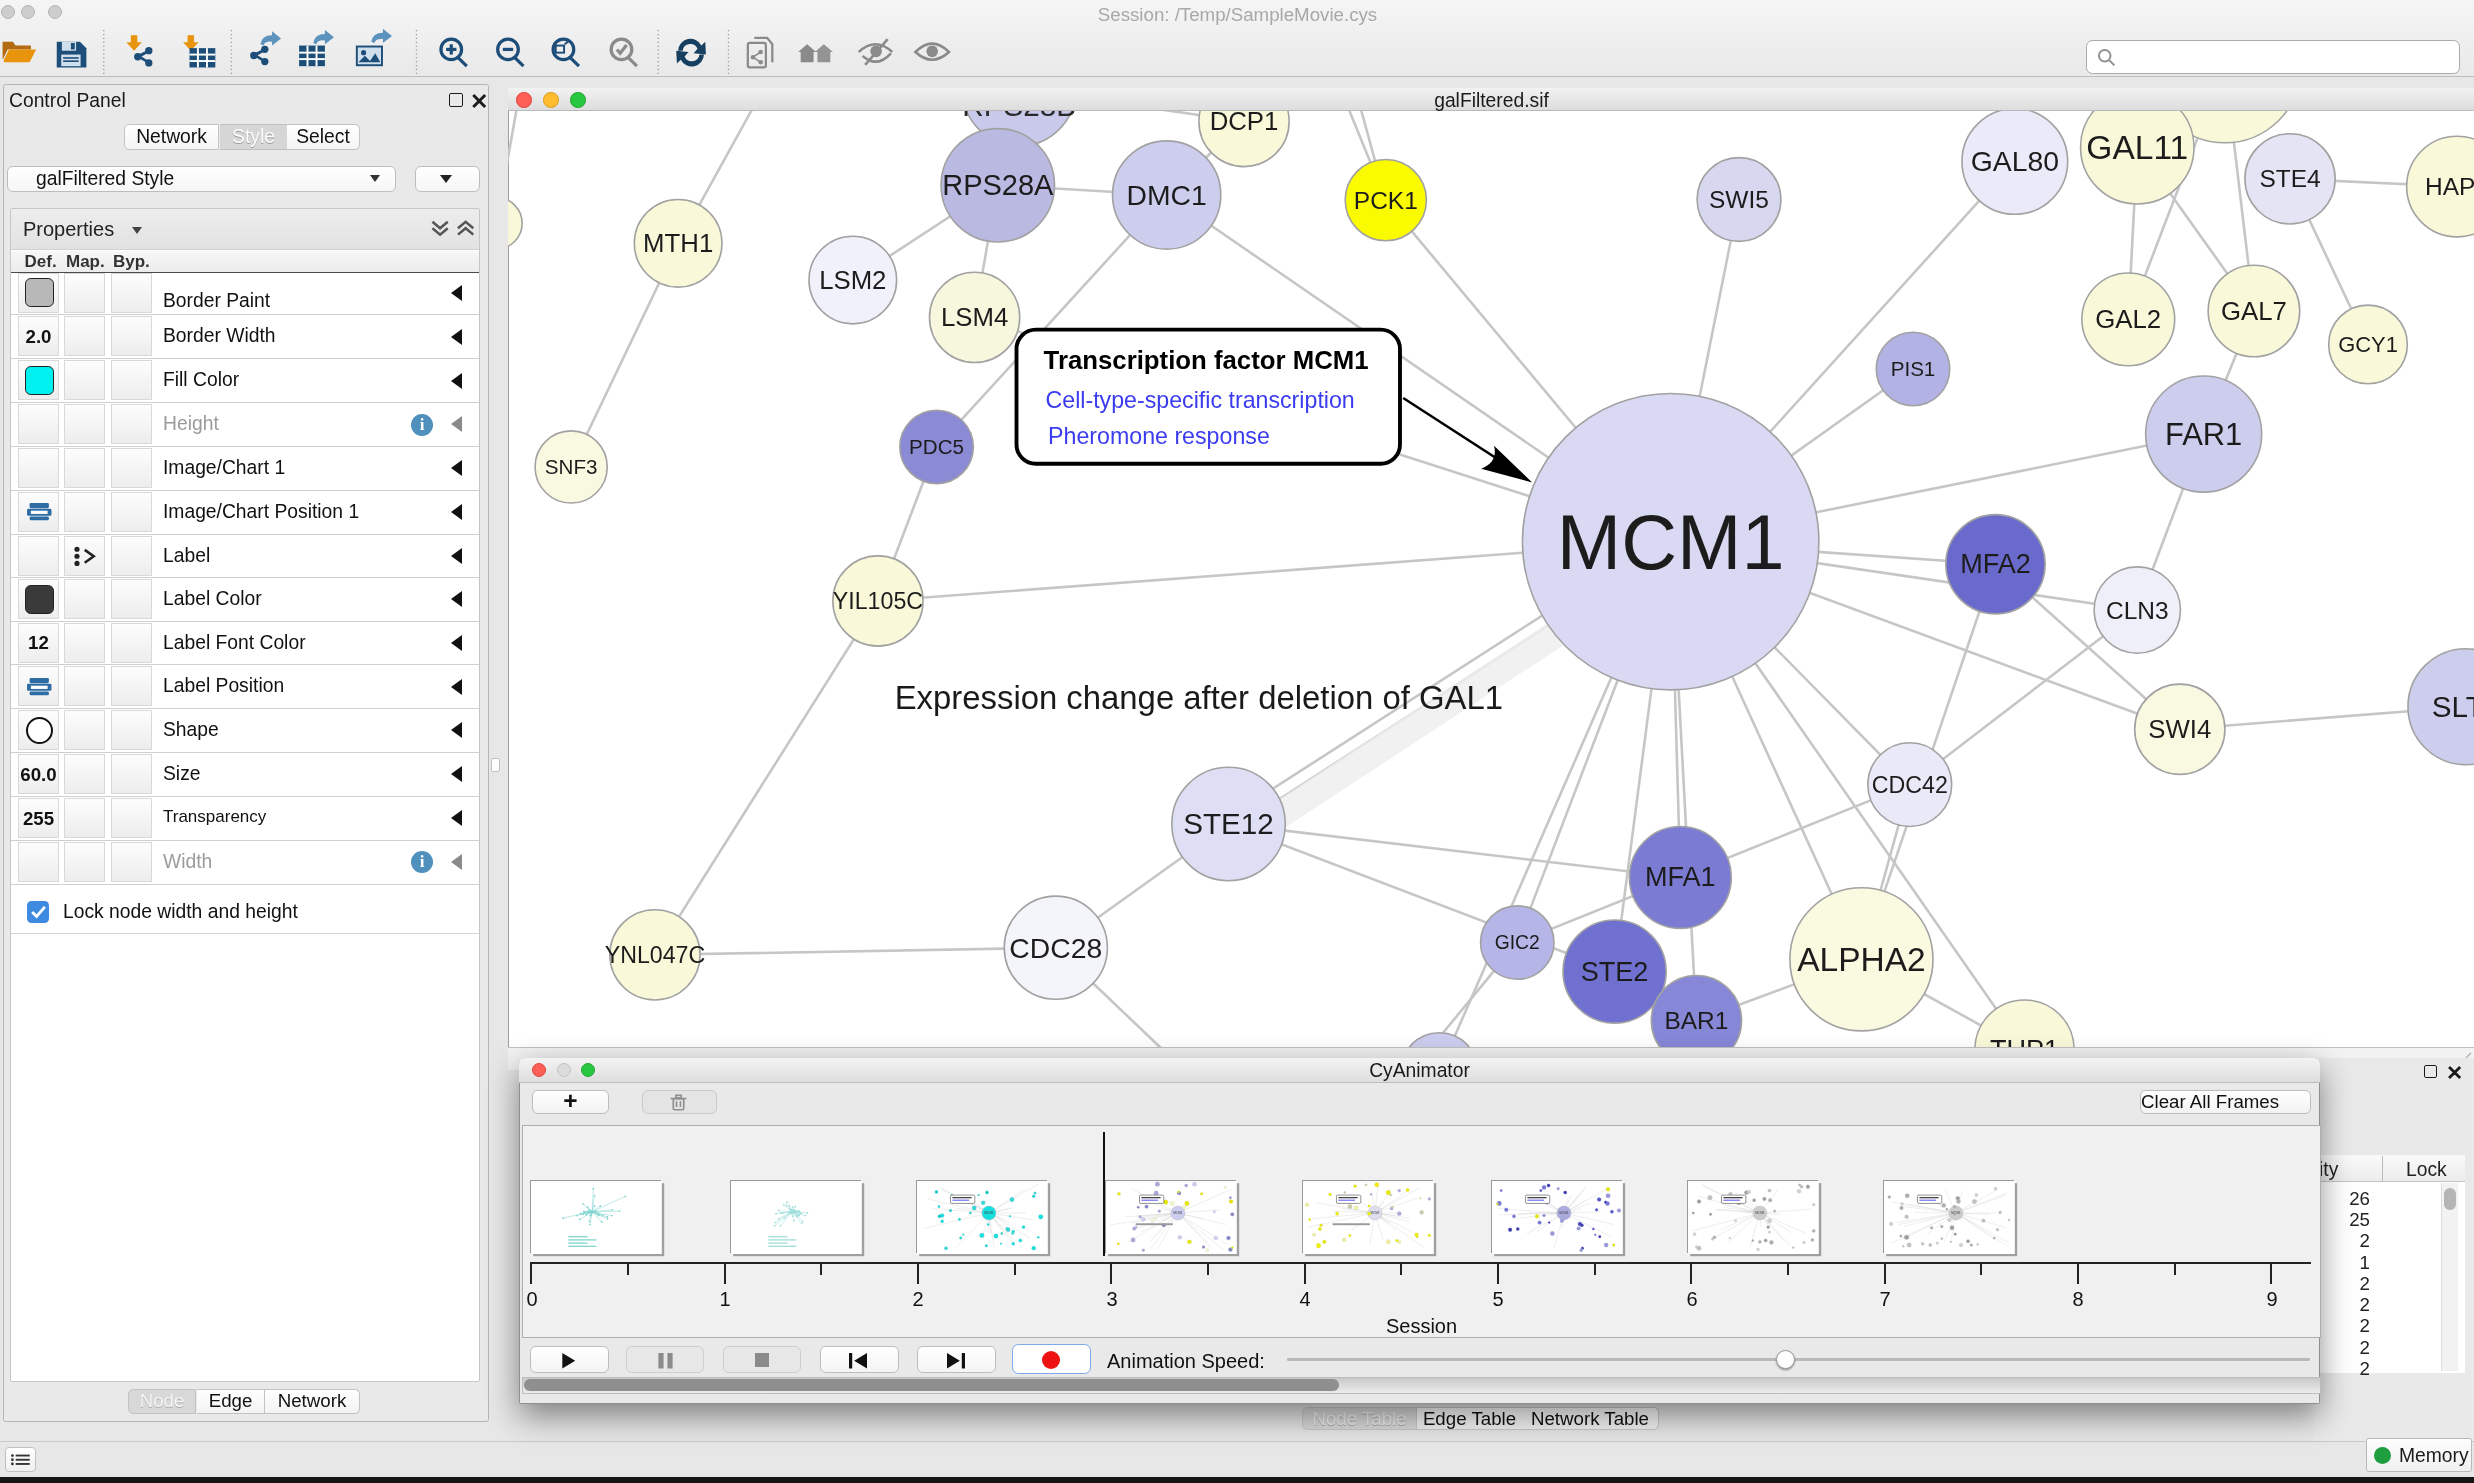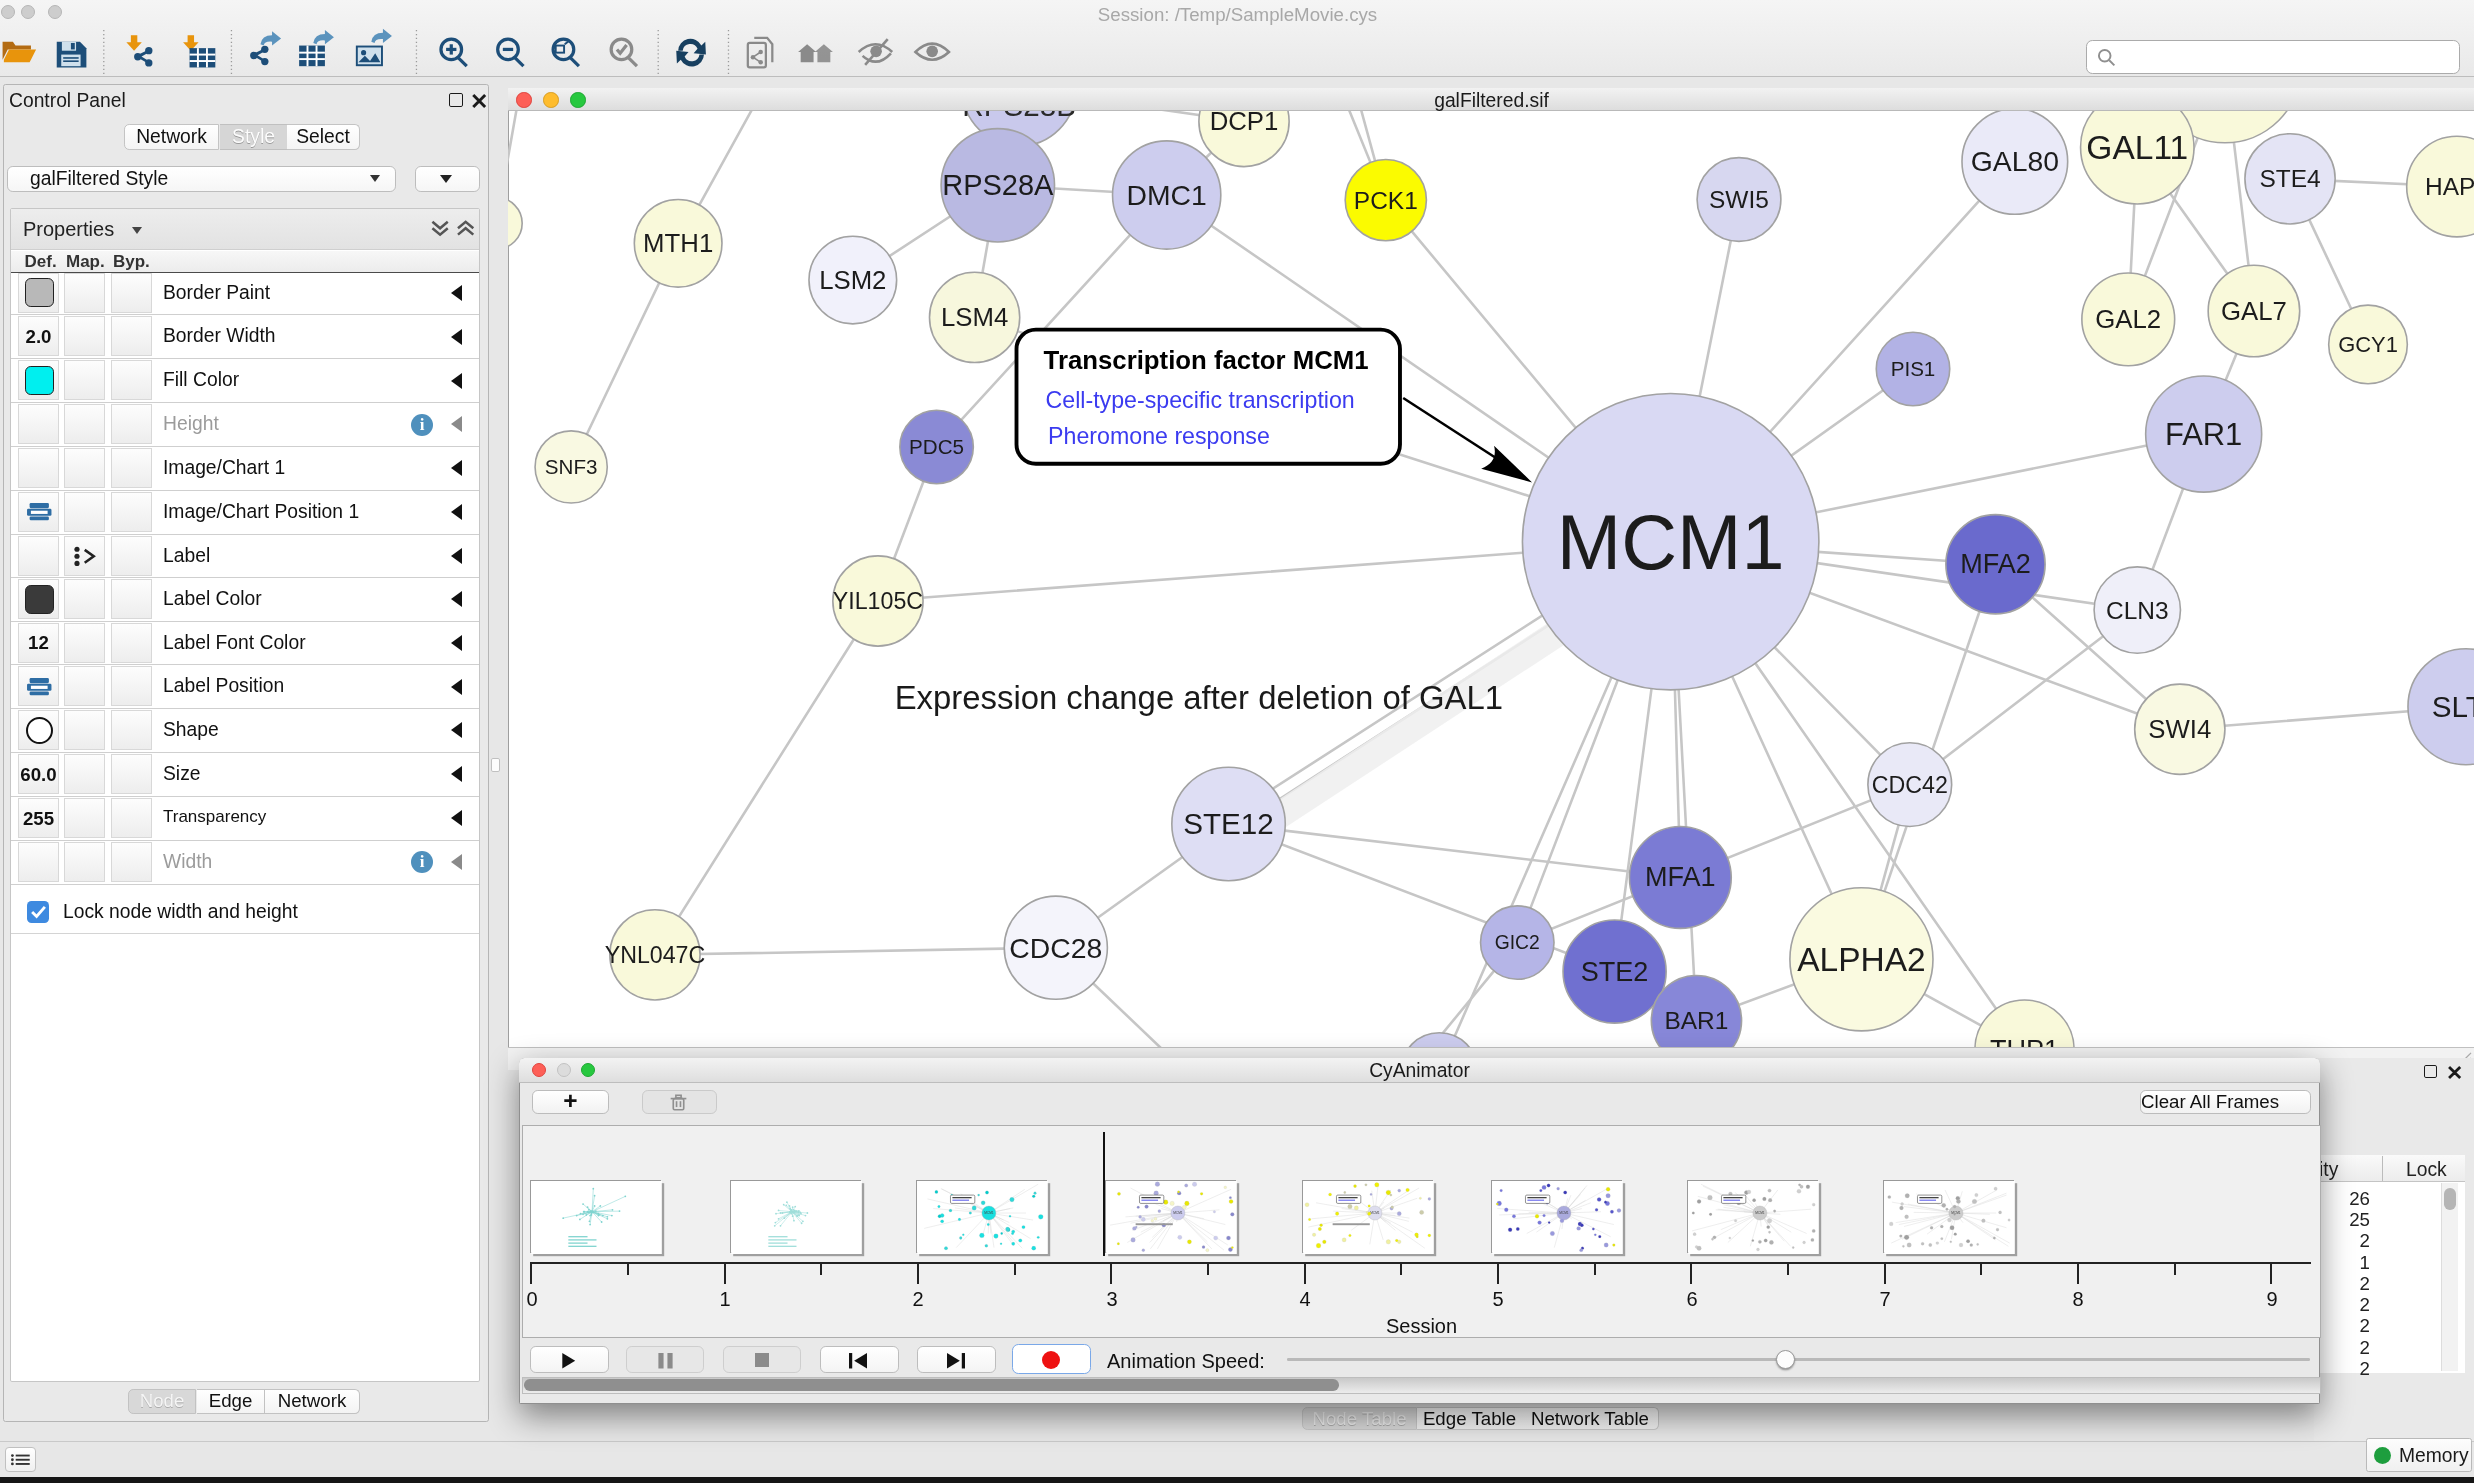--- a/index.html
+++ b/index.html
@@ -149,21 +149,21 @@
     <line x1="19" y1="19" x2="27" y2="27" stroke="#8f8f8f" stroke-width="3"></line>
   </svg>
 
 <div class="abs" style="left:2.6px;top:84px;width:486px;height:1338px;background:#e9e9e9;border:1.3px solid #b5b5b5;border-radius:2.6px;"></div>
 <div class="abs" style="left:9px;top:90px;font-size:19.3px;color:#1a1a1a;">Control Panel</div>
 <div class="abs" style="left:449px;top:93px;width:14px;height:14px;border:1.9px solid #1a1a1a;border-radius:1.9px;"></div>
 <div class="abs" style="left:470px;top:89px;font-size:22px;font-weight:bold;color:#1a1a1a;">✕</div>
 <div class="abs" style="left:124px;top:124px;width:95px;height:26px;background:linear-gradient(#fff,#f4f4f4);border:1.3px solid #c4c4c4;border-radius:5.2px 0 0 5.2px;font-size:19.3px;text-align:center;line-height:24px;color:#111;">Network</div>
 <div class="abs" style="left:220px;top:124px;width:68px;height:26px;background:#d6d6d6;border:1.3px solid #c0c0c0;border-left:none;font-size:19.3px;text-align:center;line-height:24px;color:#fdfdfd;text-shadow:0 0.6px 0.6px #999;">Style</div>
 <div class="abs" style="left:287px;top:124px;width:73px;height:26px;background:linear-gradient(#fff,#f4f4f4);border:1.3px solid #c4c4c4;border-left:none;border-radius:0 5.2px 5.2px 0;font-size:19.3px;text-align:center;line-height:24px;color:#111;">Select</div>
-<div class="abs" style="left:7px;top:166px;width:389px;height:26px;background:linear-gradient(#fff,#f6f6f6);border:1.3px solid #bdbdbd;border-radius:5.8px;font-size:19.3px;line-height:24px;color:#111;padding-left:22px;">galFiltered Style</div>
+<div class="abs" style="left:7px;top:166px;width:389px;height:26px;background:linear-gradient(#fff,#f6f6f6);border:1.3px solid #bdbdbd;border-radius:5.8px;font-size:19.3px;line-height:24px;color:#111;padding-left:28px;">galFiltered Style</div>
 <div class="abs" style="left:370px;top:175px;width:0;height:0;border-left:5.2px solid transparent;border-right:5.2px solid transparent;border-top:7px solid #333;"></div>
 <div class="abs" style="left:415px;top:166px;width:65px;height:26px;background:linear-gradient(#fff,#f6f6f6);border:1.3px solid #bdbdbd;border-radius:5.8px;"></div>
 <div class="abs" style="left:440px;top:175px;width:0;height:0;border-left:6.4px solid transparent;border-right:6.4px solid transparent;border-top:8.4px solid #222;"></div>
 <div class="abs" style="left:9.7px;top:208px;width:470px;height:1174px;border:1.3px solid #c6c6c6;background:#fff;border-radius:1.9px;"></div>
 <div class="abs" style="left:11px;top:209px;width:468px;height:41px;background:linear-gradient(#ededed,#e2e2e2);border-bottom:0.6px solid #cfcfcf;"></div>
 <div class="abs" style="left:23px;top:218px;font-size:20px;color:#222;">Properties</div>
 <div class="abs" style="left:132px;top:227px;width:0;height:0;border-left:5.8px solid transparent;border-right:5.8px solid transparent;border-top:7px solid #444;"></div>
 <svg class="abs" style="left:431px;top:218px;" width="45" height="23" viewBox="0 0 70 36">
     <g fill="none" stroke="#555" stroke-width="4">
       <path d="M2 6 l12 10 12-10"></path>
@@ -173,21 +173,21 @@
     </g>
   </svg>
 <div class="abs" style="left:11px;top:251px;width:468px;height:22px;background:linear-gradient(#f7f7f7,#ececec);border-bottom:1.9px solid #4a4a4a;"></div>
 <div class="abs" style="left:24.5px;top:252px;font-size:17px;font-weight:bold;color:#333;">Def.</div>
 <div class="abs" style="left:66px;top:252px;font-size:17px;font-weight:bold;color:#333;">Map.</div>
 <div class="abs" style="left:113px;top:252px;font-size:17px;font-weight:bold;color:#333;">Byp.</div>
 <div class="abs" style="left:11px;top:314px;width:468px;height:0.6px;background:#cfcfcf;"></div>
 <div class="abs" style="left:18px;top:273px;width:41px;height:40px;background:linear-gradient(#fdfdfd,#ededed);border:0.6px solid #d8d8d8;"></div>
 <div class="abs" style="left:64px;top:273px;width:41px;height:40px;background:linear-gradient(#fdfdfd,#ededed);border:0.6px solid #d8d8d8;"></div>
 <div class="abs" style="left:111px;top:273px;width:41px;height:40px;background:linear-gradient(#fdfdfd,#ededed);border:0.6px solid #d8d8d8;"></div>
-<div class="abs" style="left:163px;top:282px;font-size:19.3px;color:#111;">Border Paint</div>
+<div class="abs" style="left:163px;top:290px;font-size:19.3px;color:#111;">Border Paint</div>
 <div class="abs" style="left:451px;top:285px;width:0;height:0;border-top:8.4px solid transparent;border-bottom:8.4px solid transparent;border-right:11.6px solid #111;"></div>
 <div class="abs" style="left:24.5px;top:278px;width:29px;height:29px;background:#b8b8b8;border:1.6px solid #222;border-radius:5.8px;"></div>
 <div class="abs" style="left:11px;top:358px;width:468px;height:0.6px;background:#cfcfcf;"></div>
 <div class="abs" style="left:18px;top:316px;width:41px;height:40px;background:linear-gradient(#fdfdfd,#ededed);border:0.6px solid #d8d8d8;"></div>
 <div class="abs" style="left:64px;top:316px;width:41px;height:40px;background:linear-gradient(#fdfdfd,#ededed);border:0.6px solid #d8d8d8;"></div>
 <div class="abs" style="left:111px;top:316px;width:41px;height:40px;background:linear-gradient(#fdfdfd,#ededed);border:0.6px solid #d8d8d8;"></div>
 <div class="abs" style="left:163px;top:325px;font-size:19.3px;color:#111;">Border Width</div>
 <div class="abs" style="left:451px;top:329px;width:0;height:0;border-top:8.4px solid transparent;border-bottom:8.4px solid transparent;border-right:11.6px solid #111;"></div>
 <div class="abs" style="left:18px;top:326px;width:41px;text-align:center;font-size:18.7px;font-weight:bold;color:#111;">2.0</div>
 <div class="abs" style="left:11px;top:402px;width:468px;height:0.6px;background:#cfcfcf;"></div>

